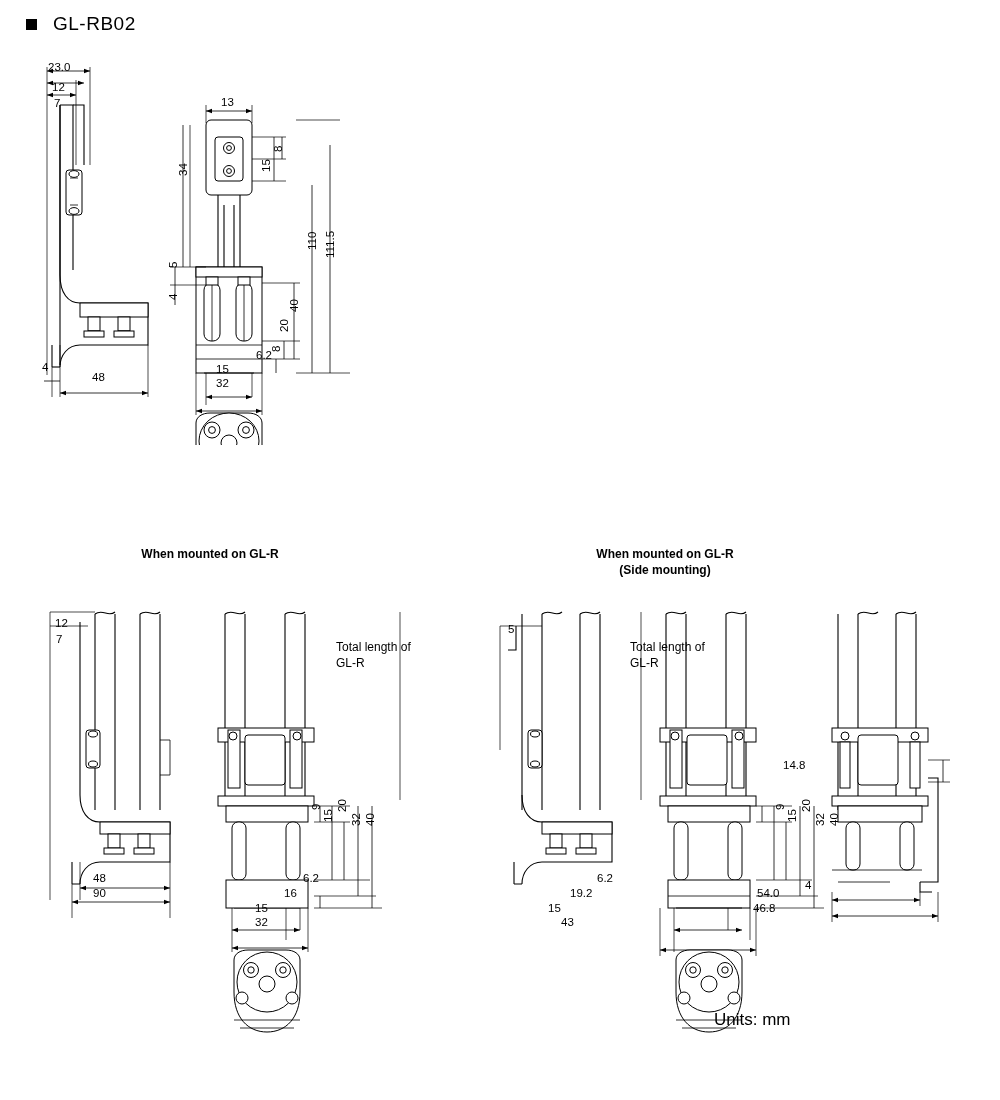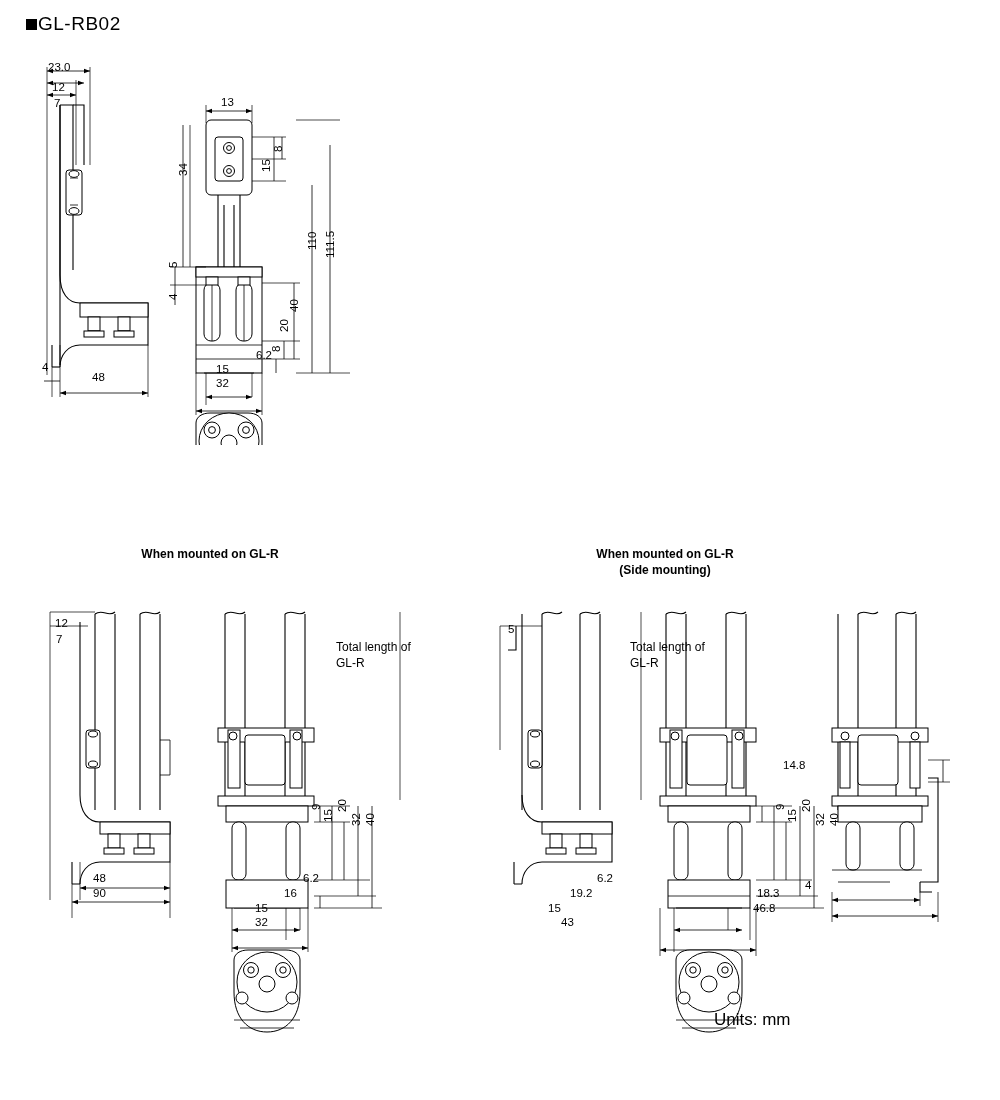--- a/index.html
+++ b/index.html
@@ -5,21 +5,21 @@
   html,body{margin:0;padding:0;}
   body{
     width:1000px;height:1100px;position:relative;background:#ffffff;
     font-family:"Liberation Sans", sans-serif;color:#000;
     overflow:hidden;
   }
   .abs{position:absolute;}
   
   #title{
     left:26px;top:13px;font-size:19px;letter-spacing:.5px;
-    display:flex;align-items:center;gap:1px;
+    display:flex;align-items:center;gap:16px;
   }
   #title .sq{width:11px;height:11px;background:#000;display:inline-block;}
   
   .dim{font-size:11.5px;line-height:1;color:#000;}
   .dimv{font-size:11.5px;line-height:1;color:#000;transform:rotate(-90deg);transform-origin:left top;white-space:nowrap;}
   .cap{font-size:12px;font-weight:bold;text-align:center;line-height:1.35;}
   .lbl{font-size:12px;line-height:1.3;}
   .units{font-size:17px;font-weight:normal;}
   svg{display:block;}
   .ln{stroke:#000;fill:none;}
@@ -445,21 +445,21 @@
 <div class="abs dimv" style="left:775px;top:810px;">9</div>
 <div class="abs dimv" style="left:787px;top:822px;">15</div>
 <div class="abs dimv" style="left:801px;top:812px;">20</div>
 <div class="abs dimv" style="left:815px;top:826px;">32</div>
 <div class="abs dimv" style="left:829px;top:826px;">40</div>
 <div class="abs dim" style="left:597px;top:873px;">6.2</div>
 <div class="abs dim" style="left:570px;top:888px;">19.2</div>
 <div class="abs dim" style="left:548px;top:903px;">15</div>
 <div class="abs dim" style="left:561px;top:917px;">43</div>
 <div class="abs dim" style="left:783px;top:760px;">14.8</div>
-<div class="abs dim" style="left:757px;top:888px;">18.3</div>
+<div class="abs dim" style="left:757px;top:888px;">54.0</div>
 <div class="abs dim" style="left:805px;top:880px;">4</div>
 <div class="abs dim" style="left:753px;top:903px;">46.8</div>
 <div class="abs lbl" style="left:630px;top:640px;width:110px;">
   <div>Total length of</div>
   <div>GL-R</div>
 </div>
 
 <div class="abs units" style="left:714px;top:1010px;">Units: mm</div>
 
 </body></html>

